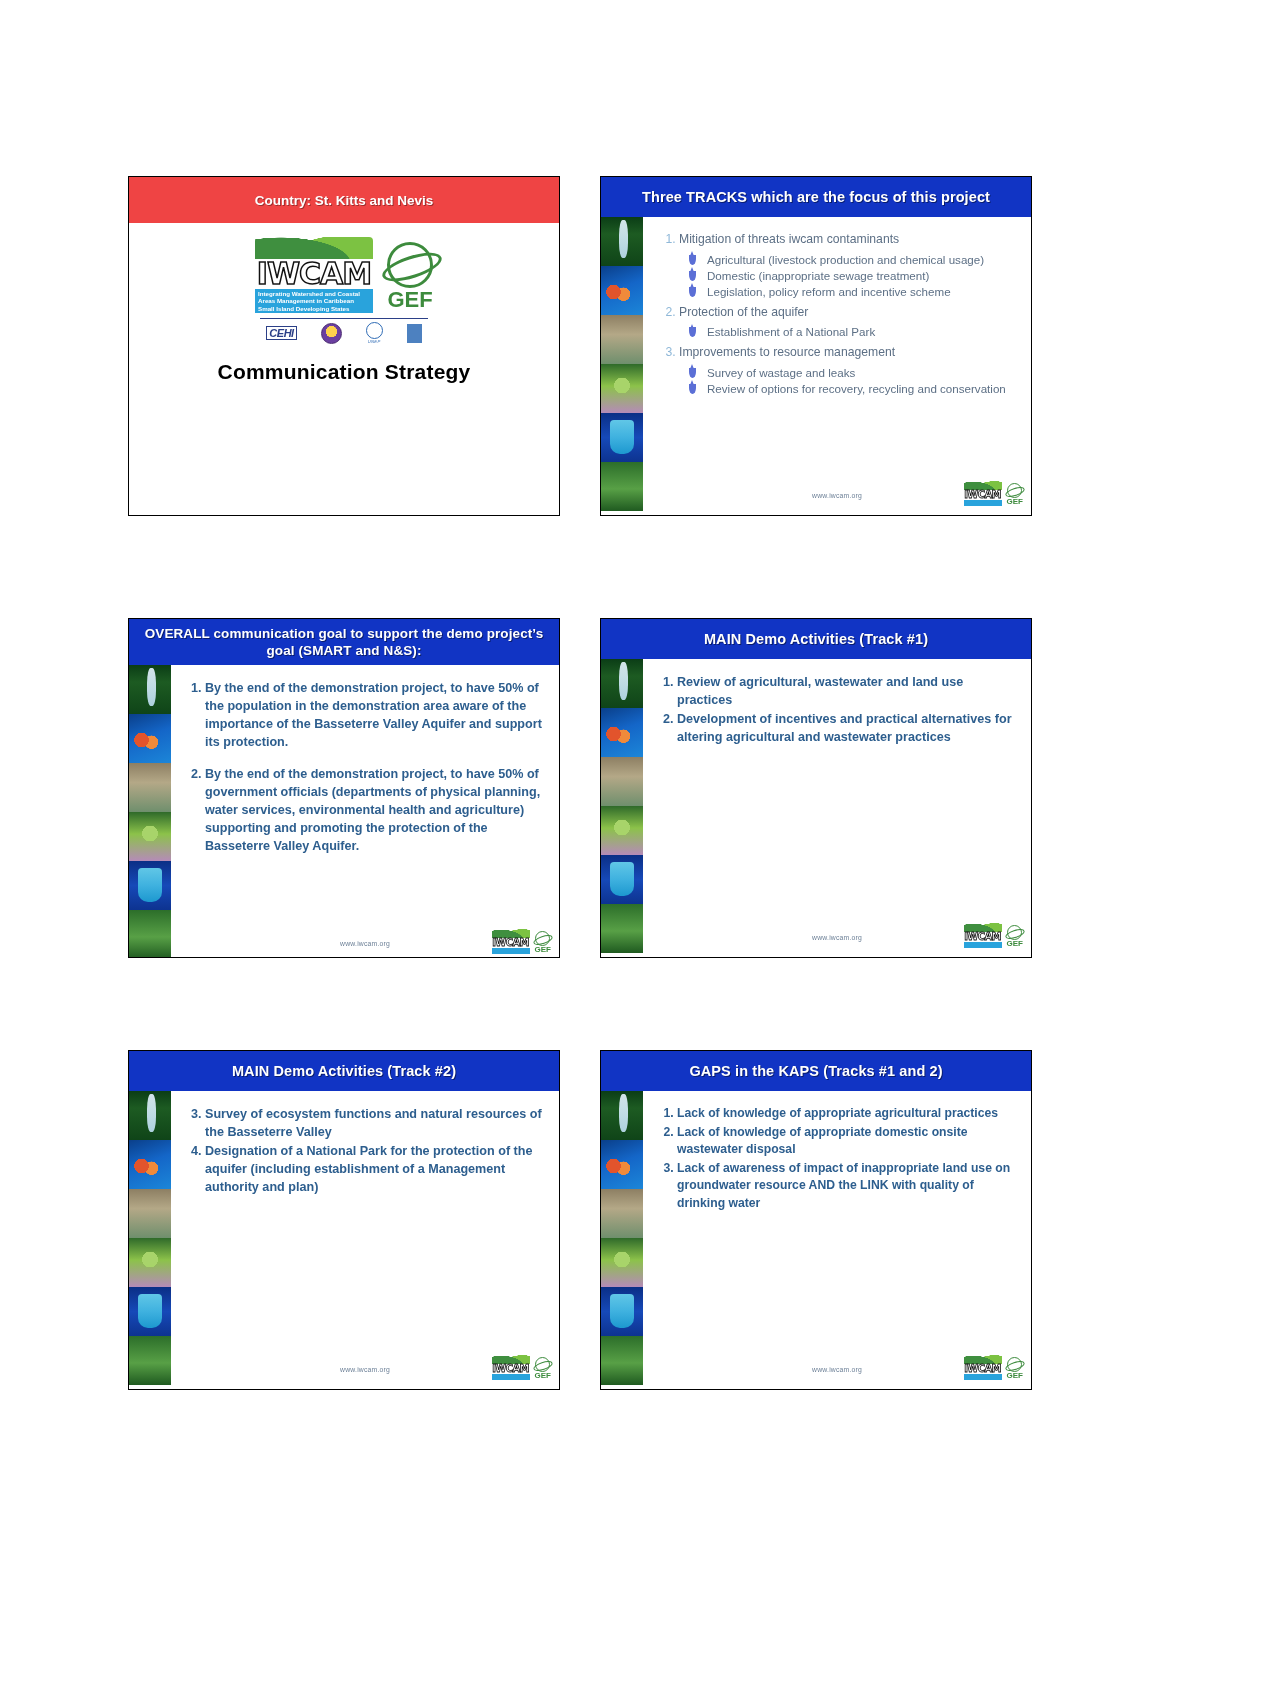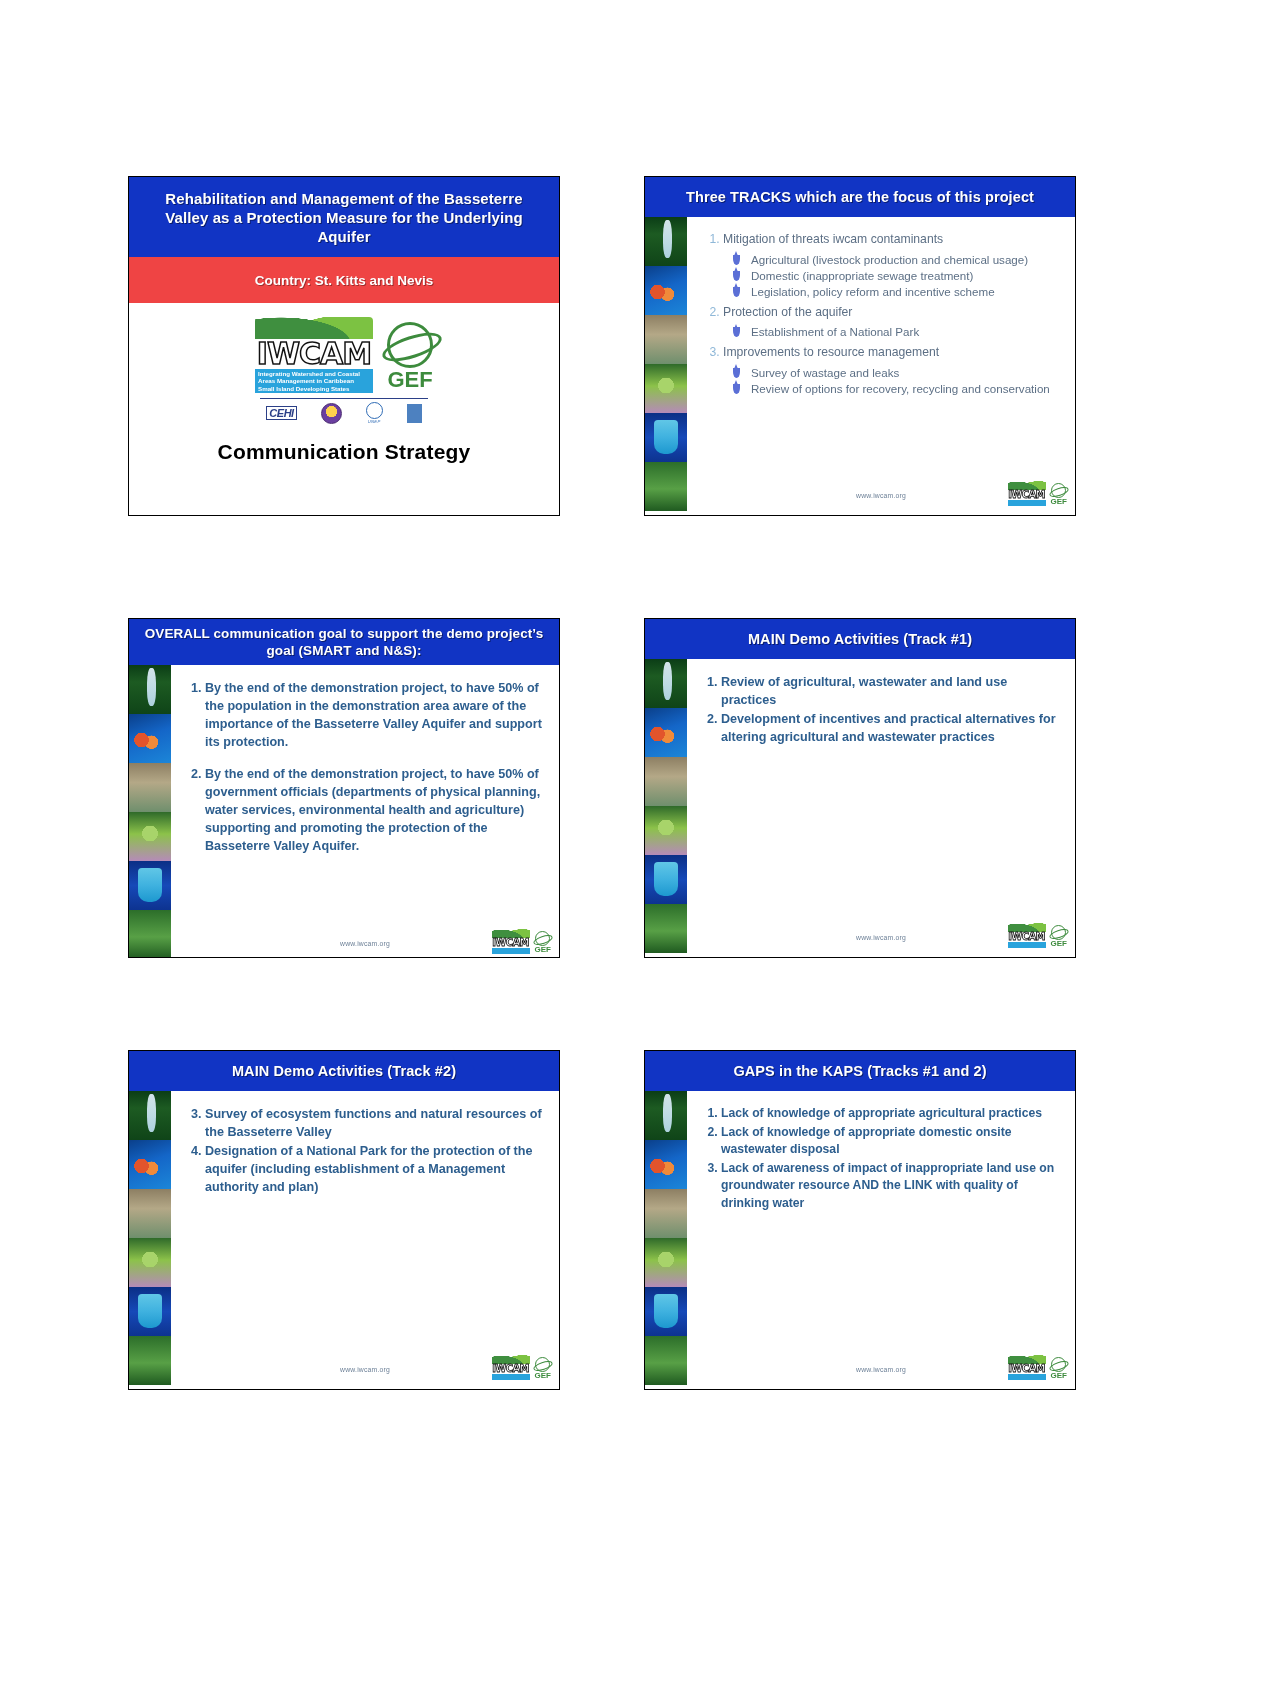--- a/index.html
+++ b/index.html
@@ -18,21 +18,21 @@
   
   .slide{
     position:absolute;
     width:432px;height:340px;
     border:1.5px solid #000000;
     background:#ffffff;
     box-sizing:border-box;
     overflow:hidden;
   }
   .col-l{left:128px;}
-  .col-r{left:644px;}
+  .col-r{left:600px;}
   .row-1{top:176px;}
   .row-2{top:618px;}
   .row-3{top:1050px;}
 
   
   .hdr{
     background:#1134C4;
     color:#ffffff;
     font-weight:bold;
     text-align:center;
@@ -244,21 +244,20 @@
   .mini-ring:after{content:"";position:absolute;left:-3px;top:3.5px;width:18px;height:6px;
     border:1.4px solid #3d8b3d;border-radius:50%;transform:rotate(-18deg);}
   .mini-gef-txt{font-weight:bold;font-size:8px;color:#3d8b3d;line-height:8px;}
 </style>
 </head>
 <body>
 
 <div class="page">
 
   <div class="slide col-l row-1">
-    <div class="hdr hdr-title">Rehabilitation and Management of the Basseterre Valley as a Protection Measure for the Underlying Aquifer</div>
     <div class="country">Country: St. Kitts and Nevis</div>
     <div class="title-body">
       <div class="logo-row">
         <div class="iwcam-logo">
           <div class="iwcam-hill"></div>
           <div class="iwcam-word">IWCAM</div>
           <div class="iwcam-sub">Integrating Watershed and Coastal Areas Management in Caribbean Small Island Developing States</div>
         </div>
         <div class="gef">
           <div class="gef-ring"></div>

